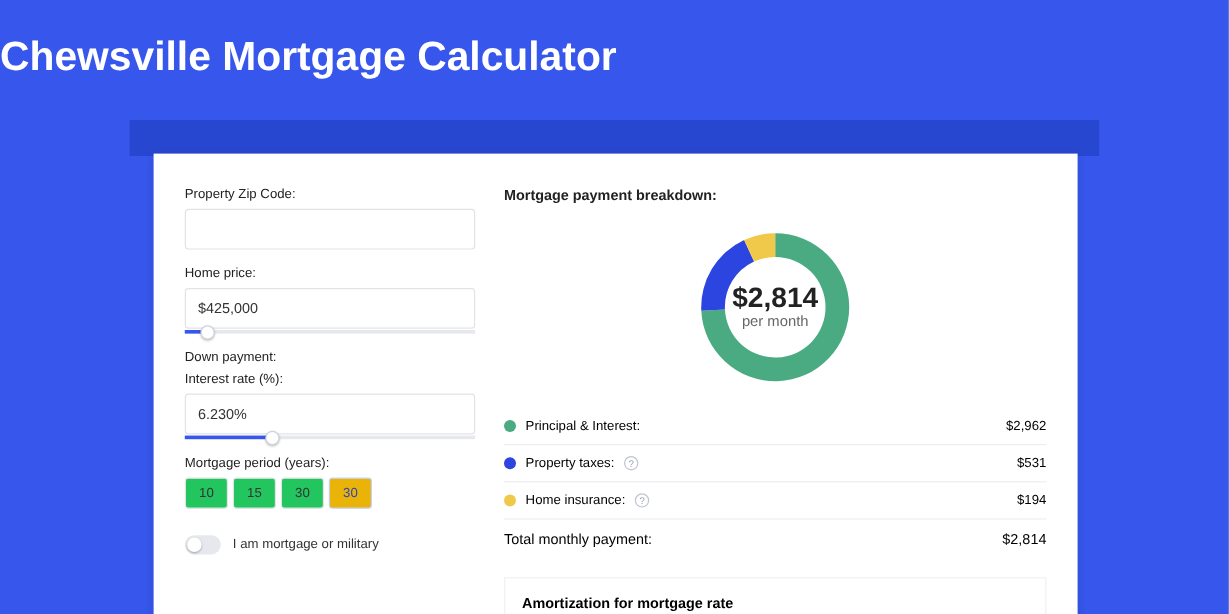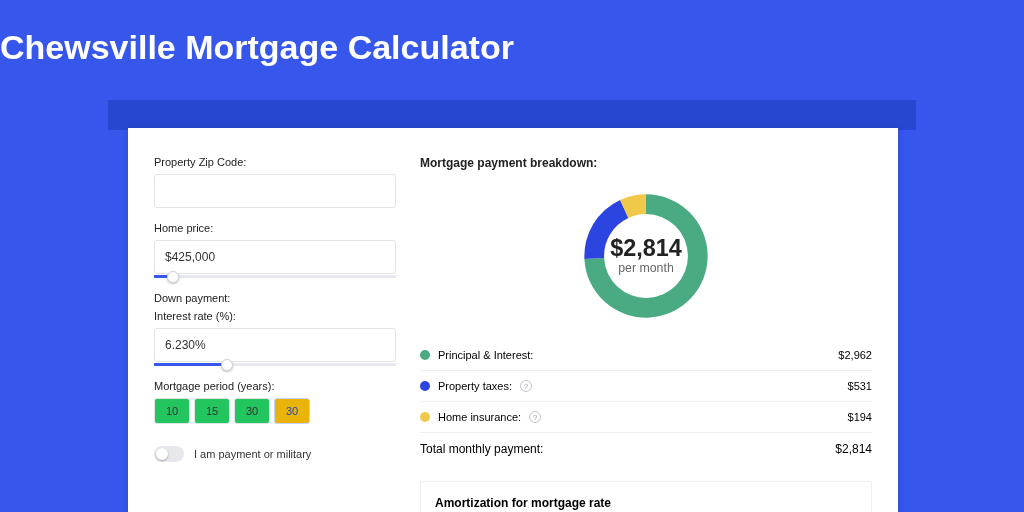--- a/index.html
+++ b/index.html
@@ -74,21 +74,21 @@
       <div class="lbl">Mortgage period (years):</div>
       <div class="period-row" id="period-row">
           <div class="period-btn">10</div>
           <div class="period-btn">15</div>
           <div class="period-btn">30</div>
           <div class="period-btn active">30</div>
         </div>
 
       <div class="vet-row">
         <div class="toggle"></div>
-        <span style="font-size:11px;color:#333">I am payment or military</span>
+        <span style="font-size:11px;color:#333">I am mortgage or military</span>
       </div>
     </div>
 
     <div class="col-right">
       <div class="section-title">Mortgage payment breakdown:</div>
 
       <div class="donut-wrap">
         <svg class="donut-svg" viewBox="0 0 120 120">
           <g id="donut-arcs">
               <path d="M 60 10 A 50 50 0 1 1 10.057602996045809 62.399371063305374 L 26.039170037311152 61.631572323047656 A 34 34 0 1 0 60 26 Z" fill="#4aab83"></path>

